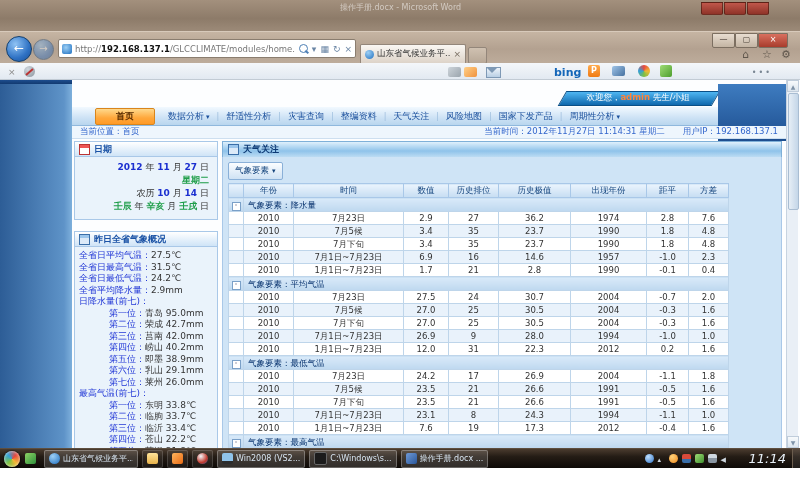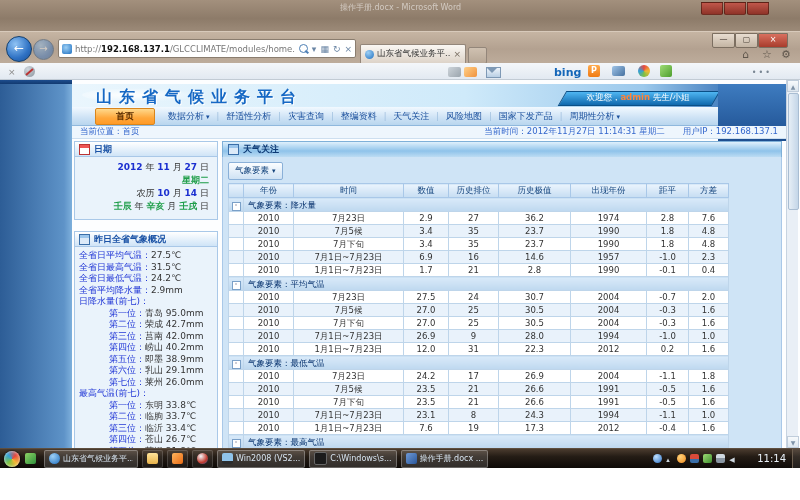--- a/index.html
+++ b/index.html
@@ -128,21 +128,21 @@
   .tray{width:9px;height:9px;margin-right:4px;border-radius:2px;}
   .tray.blue-orb{border-radius:50%;background:radial-gradient(circle at 35% 30%,#bfe0ff,#2f72c4);}
   .tray.hidden-icons{background:none;width:7px;}
   .tray.hidden-icons:after{content:"▴";color:#cfd8e0;font-size:7px;}
   .tray.qq{border-radius:50%;background:radial-gradient(circle at 35% 30%,#ffd27a,#f08a1e);}
   .tray.flag{background:linear-gradient(180deg,#d94a3a 55%,#3a6ea8 55%);}
   .tray.green{background:linear-gradient(135deg,#9fdc76,#3f8f2e);}
   .tray.network{background:linear-gradient(180deg,#cfd8e0 40%,#8a96a2 40%);}
   .tray.speaker{background:none;width:8px;}
   .tray.speaker:after{content:"◀";color:#cfd8e0;font-size:7px;}
-  .clock{color:#e8f0f7;font-size:10px;margin:0 6px 0 16px;}
+  .clock{color:#e8f0f7;font-size:13px;margin:0 6px 0 16px;font-style:italic;}
   .showdesk{width:7px;height:20px;border-left:1px solid #6b5d4e;background:rgba(255,255,255,.08);}
   .bottomwhite{position:absolute;left:0;top:468px;width:800px;height:32px;background:#fff;}
 </style>
 </head>
 <body>
 
 <div id="screen">
 
   <div class="desktop-top">
     <span class="word-title">操作手册.docx - Microsoft Word</span>
@@ -193,23 +193,20 @@
     <span class="pbox" style="position:absolute;left:588px;top:2px;">P</span>
     <span class="camico" style="position:absolute;left:612px;top:3px;"></span>
     <span class="pawico" style="position:absolute;left:638px;top:2px;"></span>
     <span class="puzico" style="position:absolute;left:660px;top:2px;"></span>
     <span class="dots">•••</span>
   </div>
 
   <div class="page">
     <div class="navybar"></div>
     <div class="content">
-      <div class="skyhead">
-        <span class="ptitle">山东省气候业务平台</span>
-      </div>
       <div class="ribbon">
         <span class="bg"></span>
         <span class="tx"><span>欢迎您，</span><span class="u">admin</span><span> 先生/小姐</span></span>
       </div>
       <div class="hdr-right"></div>
       <div class="menubar">
           <div class="menu-item active"><span>首页</span></div>
           <div class="menu-item"><span>数据分析</span><span class="arr">▾</span></div>
           <span class="sep">|</span>
           <div class="menu-item"><span>舒适性分析</span></div>
@@ -261,21 +258,21 @@
               <div class="sline rank"><span class="lbl">第二位：</span><span class="val">荣成 42.7mm</span></div>
               <div class="sline rank"><span class="lbl">第三位：</span><span class="val">莒南 42.0mm</span></div>
               <div class="sline rank"><span class="lbl">第四位：</span><span class="val">崂山 40.2mm</span></div>
               <div class="sline rank"><span class="lbl">第五位：</span><span class="val">即墨 38.9mm</span></div>
               <div class="sline rank"><span class="lbl">第六位：</span><span class="val">乳山 29.1mm</span></div>
               <div class="sline rank"><span class="lbl">第七位：</span><span class="val">莱州 26.0mm</span></div>
               <div class="sline"><span class="lbl">最高气温(前七)：</span></div>
               <div class="sline rank"><span class="lbl">第一位：</span><span class="val">东明 33.8℃</span></div>
               <div class="sline rank"><span class="lbl">第二位：</span><span class="val">临朐 33.7℃</span></div>
               <div class="sline rank"><span class="lbl">第三位：</span><span class="val">临沂 33.4℃</span></div>
-              <div class="sline rank"><span class="lbl">第四位：</span><span class="val">苍山 26.7℃</span></div>
+              <div class="sline rank"><span class="lbl">第四位：</span><span class="val">苍山 22.2℃</span></div>
               <div class="sline rank"><span class="lbl">第五位：</span><span class="val">菏泽 31.8℃</span></div>
             </div>
         </div>
       </div>
 
       <div class="main">
         <div class="mhead">
             <span class="pico list"></span>
             <span>天气关注</span>
           </div>

